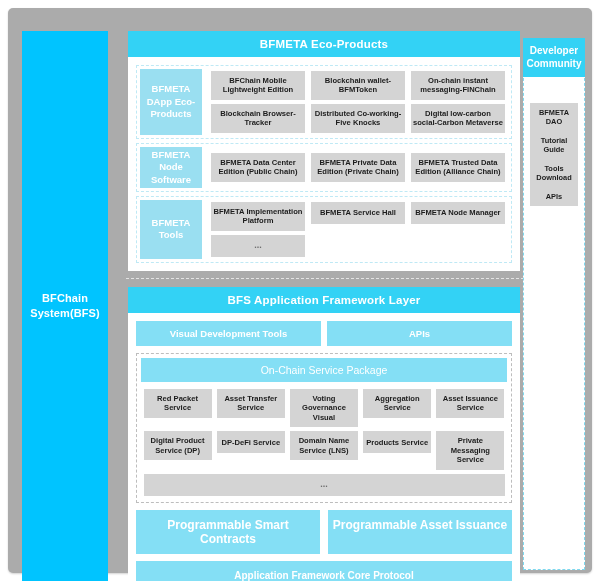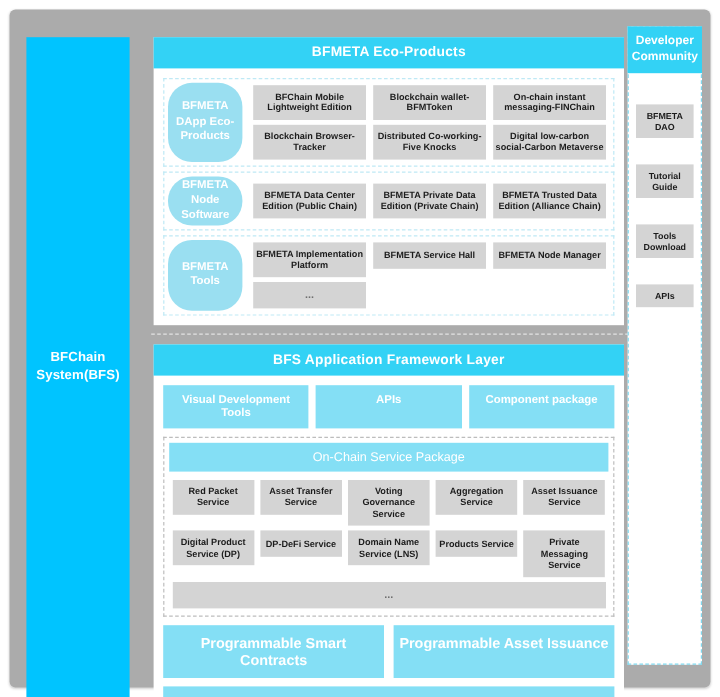--- a/index.html
+++ b/index.html
@@ -88,21 +88,20 @@
     color:#ffffff;
     font-weight:bold;
     font-size:9.5px;
     line-height:1.3;
     display:flex;
     align-items:center;
     justify-content:center;
     text-align:center;
     padding:2px;
     box-sizing:border-box;
-    border-radius:20px;
   }
   .eco-items{
     flex:1 1 auto;
     display:flex;
     flex-wrap:wrap;
     align-content:center;
     padding-left:6px;
     box-sizing:border-box;
   }
   .eco-cell{
@@ -191,21 +190,21 @@
     color:#ffffff;
     font-weight:bold;
     font-size:10px;
     text-align:center;
     padding:9px 2px;
   }
 
   
   .dev-col{
     position:absolute;
-    left:523px; top:22px;
+    left:523px; top:38px;
     width:62px; height:532px;
     background:#ffffff;
     border:1px dashed #7fd8ee;
     box-sizing:border-box;
   }
   .dev-head{
     background:#33d2f5;
     color:#ffffff;
     font-weight:bold;
     font-size:10px;
@@ -215,21 +214,20 @@
     margin:-1px -1px 0 -1px;
   }
   .dev-items{ padding:26px 6px 0 6px; }
   .dev-chip{
     background:#d4d4d4;
     color:#1c1c1c;
     font-size:7.4px;
     font-weight:bold;
     text-align:center;
     padding:5px 1px;
-    margin-bottom:22px;
   }
 </style>
 </head>
 <body>
 
 <div id="stage">
   <div class="frame"></div>
 
   <div class="bfchain-col">
     <span>BFChain<br>System(BFS)</span>
@@ -300,34 +298,33 @@
 
     <div class="gap-dash" id="dash-1" style="top: 247px;"></div>
 
     <div class="panel" id="bfs-panel" style="top: 256px;">
       <div class="panel-head">BFS Application Framework Layer</div>
       <div class="panel-body">
 
         <div class="tool-row" id="bfs-tools">
             <div class="tool-btn">Visual Development Tools</div>
             <div class="tool-btn">APIs</div>
-            <div class="tool-btn">Component package</div>
           </div>
 
         <div class="onchain-wrap">
           <div class="onchain-head">On-Chain Service Package</div>
           <div class="svc-grid" id="svc-grid">
               <div class="svc-cell">
                 <div class="chip">Red Packet Service</div>
               </div>
               <div class="svc-cell">
                 <div class="chip">Asset Transfer Service</div>
               </div>
               <div class="svc-cell">
-                <div class="chip">Voting Governance Service</div>
+                <div class="chip">Voting Governance Visual</div>
               </div>
               <div class="svc-cell">
                 <div class="chip">Aggregation Service</div>
               </div>
               <div class="svc-cell">
                 <div class="chip">Asset Issuance Service</div>
               </div>
               <div class="svc-cell">
                 <div class="chip">Digital Product Service (DP)</div>
               </div>

